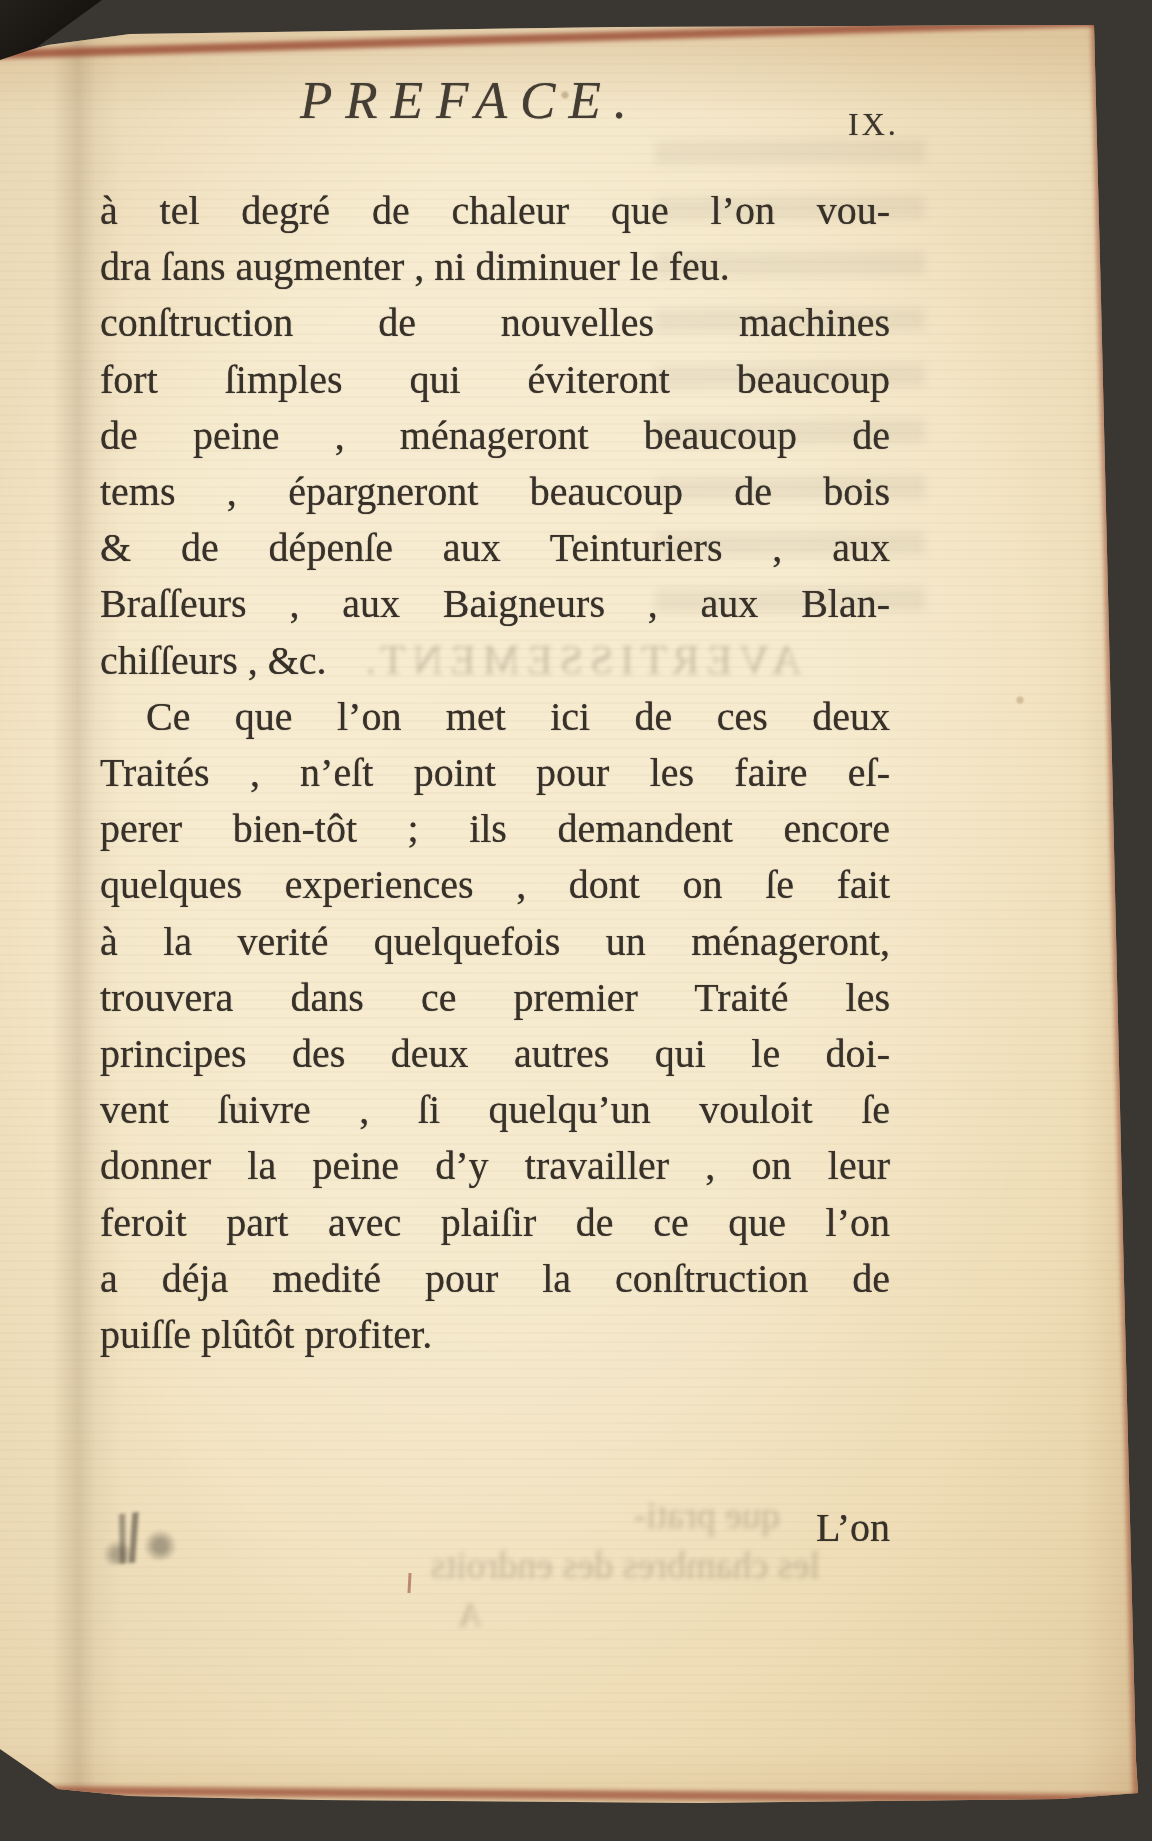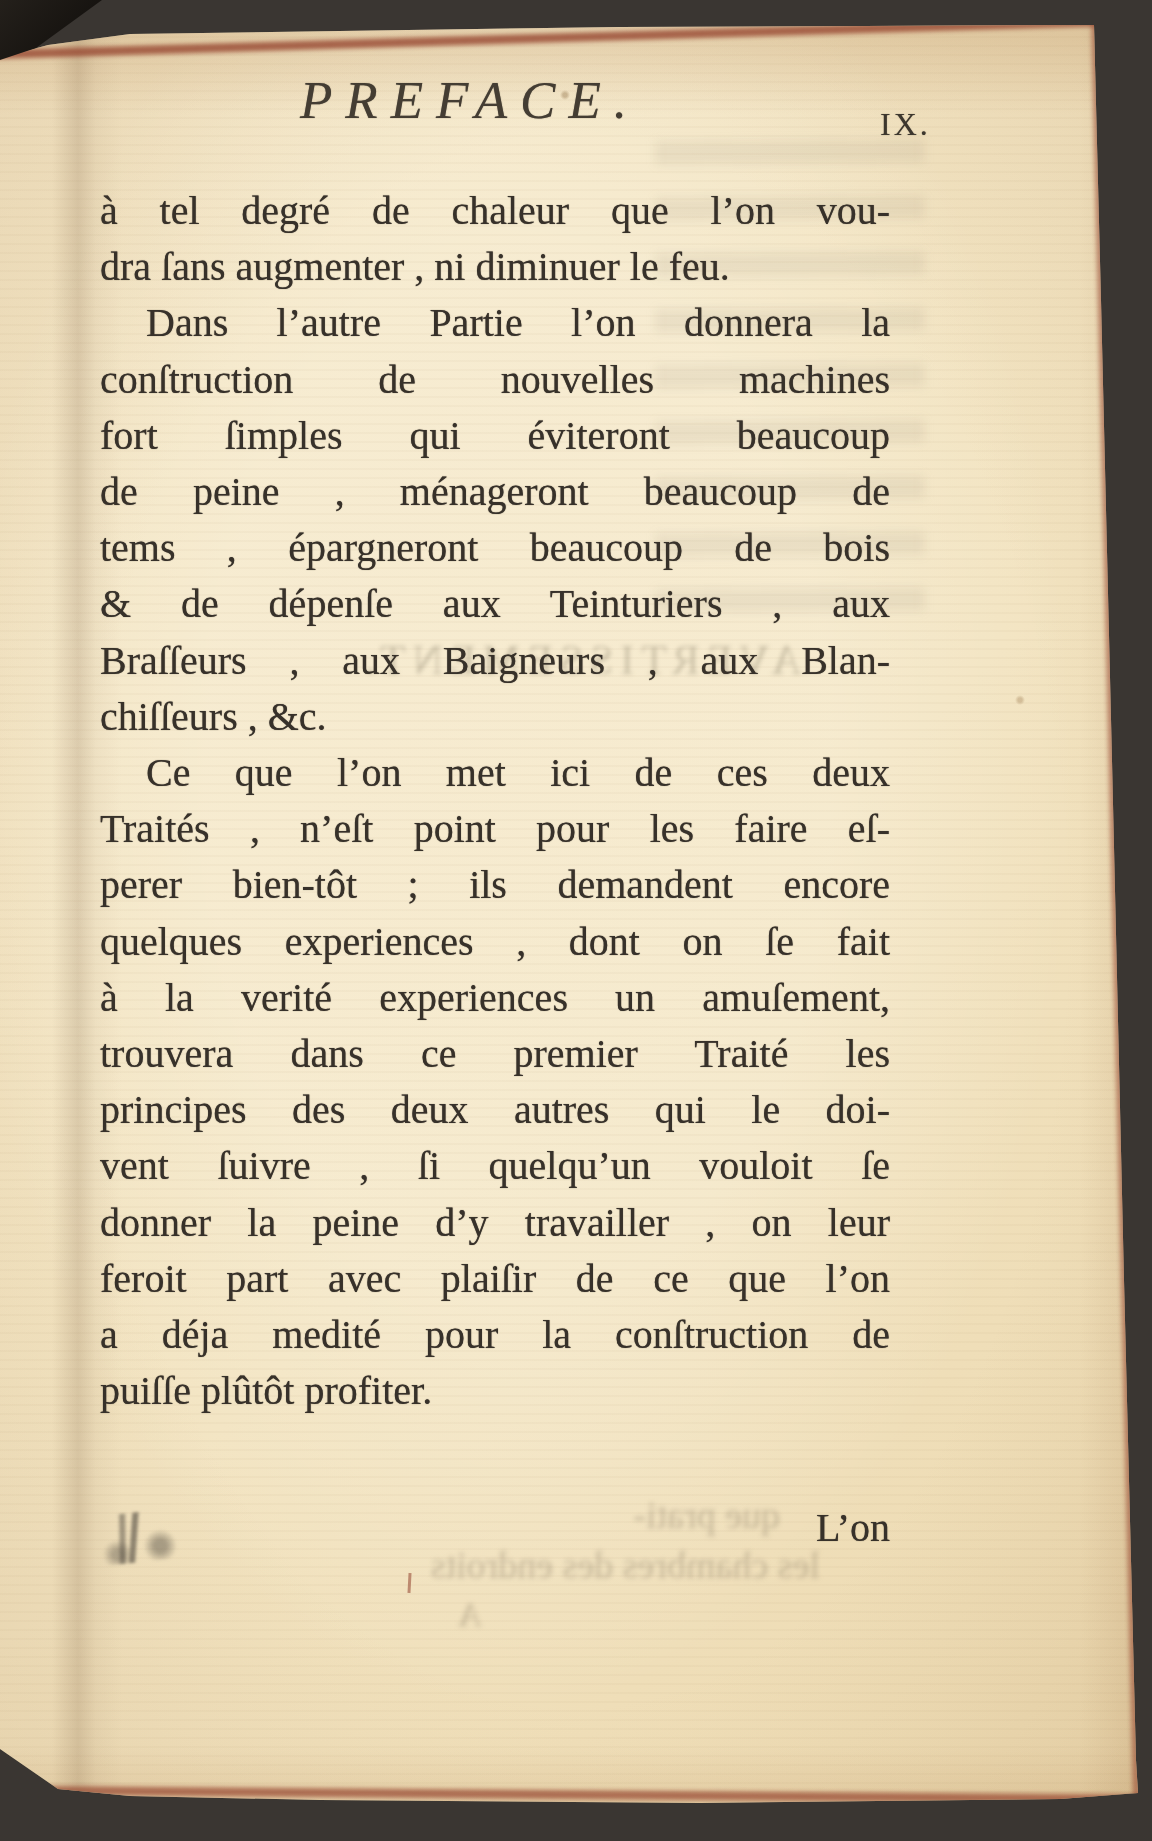--- a/index.html
+++ b/index.html
@@ -70,21 +70,20 @@
     text-align:center;
     font-style:italic;font-size:53px;letter-spacing:13px;
     color:#443d33;
     text-shadow:0 0 1px rgba(50,42,32,.6);
     white-space:nowrap;
   }
   .page-number{
     position:absolute;left:848px;top:106px;
     font-size:32px;letter-spacing:3px;color:#3d372e;
     text-shadow:0 0 1px rgba(50,42,32,.55);
-    margin-left:32px;
   }
   .body-text{
     position:absolute;left:100px;top:163px;width:790px;height:1350px;
     font-size:40px;line-height:56.2px;
     color:var(--ink);
     text-shadow:0 0 0.9px rgba(45,38,30,.75);
     margin-top:20px;
   }
   .body-text .line{text-align:justify;text-align-last:justify;white-space:normal;}
   .body-text .line.eop{text-align-last:left;}
@@ -137,33 +136,32 @@
         <div class="ghost-line g1">les chambres des endroits</div>
         <div class="ghost-line g2">A</div>
       </div>
 
     <div class="header-title">PREFACE.</div>
     <div class="page-number">IX.</div>
 
     <div class="body-text">
         <div class="line">à tel degré de chaleur que l’on vou-</div>
         <div class="line eop">dra ſans augmenter , ni diminuer le feu.</div>
-        <div class="line indent">Dans l’autre Partie l’on donnera la</div>
         <div class="line">conſtruction de nouvelles machines</div>
         <div class="line">fort ſimples qui éviteront beaucoup</div>
         <div class="line">de peine , ménageront beaucoup de</div>
         <div class="line">tems , épargneront beaucoup de bois</div>
         <div class="line">&amp; de dépenſe aux Teinturiers , aux</div>
         <div class="line">Braſſeurs , aux Baigneurs , aux Blan-</div>
         <div class="line eop">chiſſeurs , &amp;c.</div>
         <div class="line indent">Ce que l’on met ici de ces deux</div>
         <div class="line">Traités , n’eſt point pour les faire eſ-</div>
         <div class="line">perer bien-tôt ; ils demandent encore</div>
         <div class="line">quelques experiences , dont on ſe fait</div>
-        <div class="line">à la verité experiences un amuſement,</div>
+        <div class="line">à la verité quelquefois un ménageront,</div>
         <div class="line">trouvera dans ce premier Traité les</div>
         <div class="line">principes des deux autres qui le doi-</div>
         <div class="line">vent ſuivre , ſi quelqu’un vouloit ſe</div>
         <div class="line">donner la peine d’y travailler , on leur</div>
         <div class="line">feroit part avec plaiſir de ce que l’on</div>
         <div class="line">a déja medité pour la conſtruction de</div>
         <div class="line eop">puiſſe plûtôt profiter.</div>
       </div>
 
     <div class="catchword">L’on</div>

